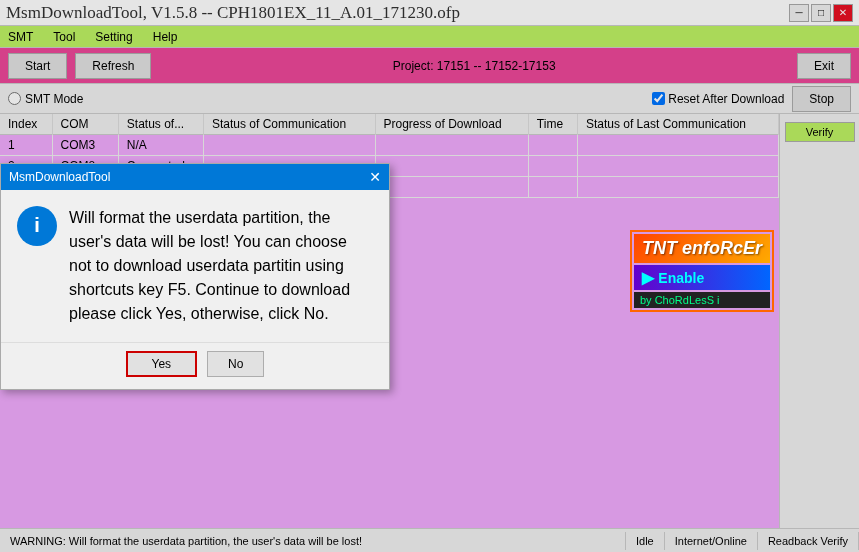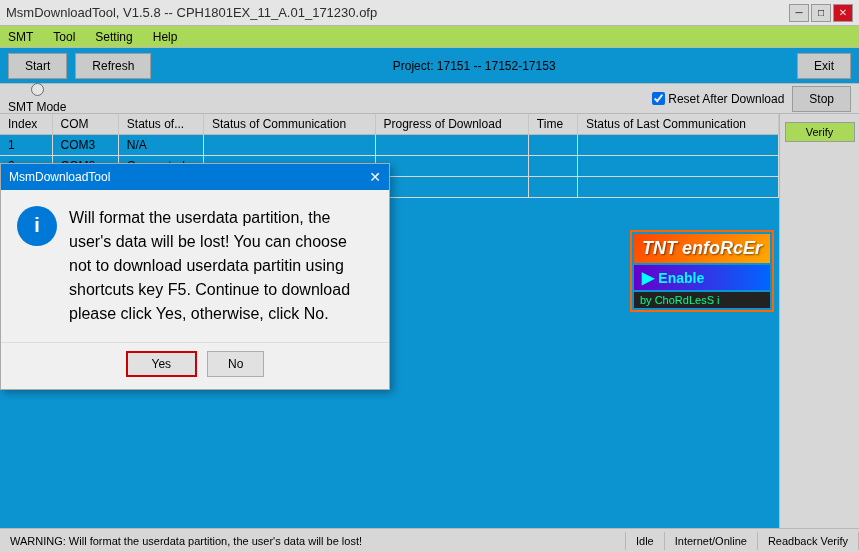--- a/index.html
+++ b/index.html
@@ -14,21 +14,21 @@
     }
     .title-bar {
       background: #ffffff;
       border-bottom: 1px solid #ccc;
       display: flex;
       align-items: center;
       justify-content: space-between;
       padding: 3px 6px;
       height: 26px;
     }
-    .title-bar-text { font-size: 13px; color: #333; }
+    .title-bar-text { font-size: 17px; color: #333; font-family: Liberation Serif, serif; }
     .title-bar-controls { display: flex; gap: 2px; }
     .title-bar-btn {
       width: 20px; height: 18px;
       background: #f0f0f0;
       border: 1px solid #aaa;
       font-size: 10px;
       cursor: pointer;
       display: flex; align-items: center; justify-content: center;
     }
     .title-bar-btn.close { background: #e81123; color: white; }
@@ -40,21 +40,21 @@
       gap: 12px;
       height: 22px;
       align-items: center;
     }
     .menu-item {
       font-size: 12px;
       cursor: pointer;
       padding: 1px 4px;
     }
     .toolbar {
-      background: #0ea5e9;
+      background: #ec4899;
       border-bottom: 1px solid #ccc;
       display: flex;
       align-items: center;
       padding: 4px 8px;
       gap: 8px;
       height: 36px;
     }
     .btn {
       background: #e1e1e1;
       border: 1px solid #adadad;
@@ -78,31 +78,31 @@
     }
     .options-bar {
       background: #f0f0f0;
       border-bottom: 1px solid #ccc;
       display: flex;
       align-items: center;
       padding: 3px 8px;
       gap: 20px;
       height: 30px;
     }
-    .radio-group { display: flex; align-items: center; gap: 4px; flex-direction: column; }
+    .radio-group { display: flex; align-items: center; gap: 4px; }
     .right-options { margin-left: auto; display: flex; align-items: center; gap: 8px; }
     .checkbox-group { display: flex; align-items: center; gap: 3px; }
     .main-content {
       display: flex;
       height: calc(552px - 26px - 22px - 36px - 30px - 24px);
       position: relative;
     }
     .table-area {
       flex: 1;
-      background: #0ea5e9;
+      background: #f0abfc;
       overflow: auto;
     }
     .side-panel {
       width: 80px;
       background: #f0f0f0;
       border-left: 1px solid #ccc;
       display: flex;
       flex-direction: column;
       align-items: center;
       padding: 8px 4px;

